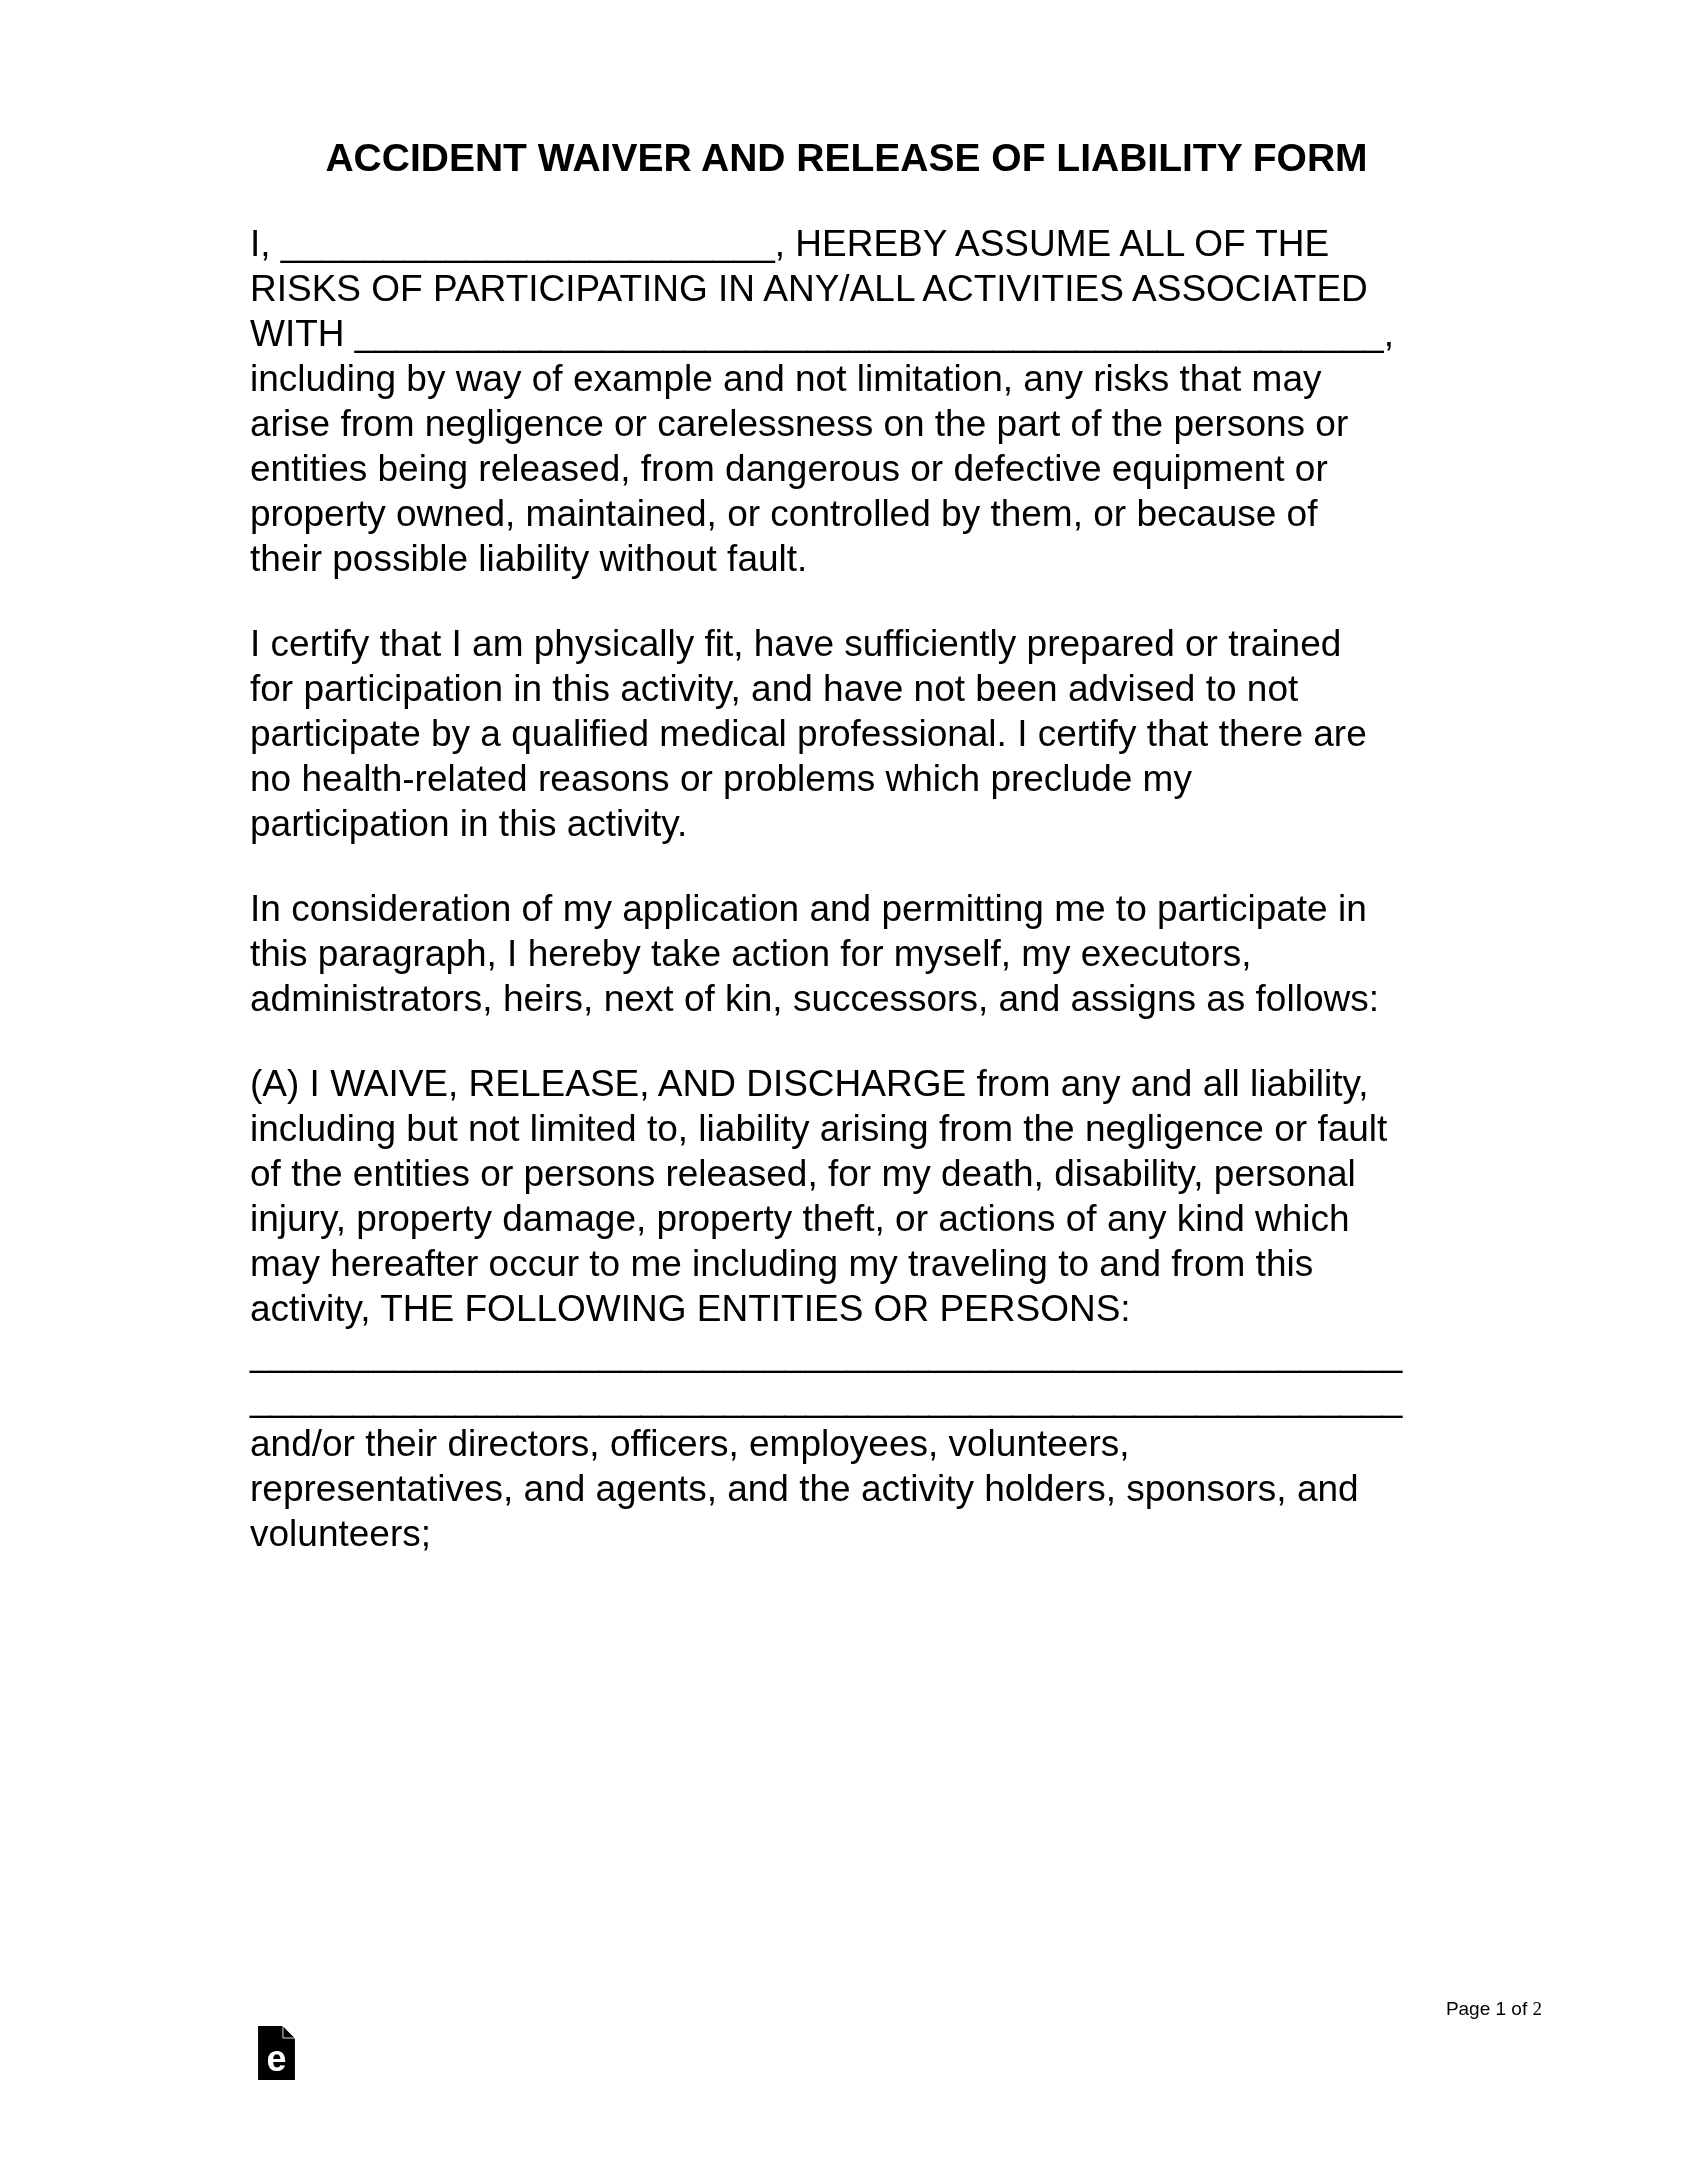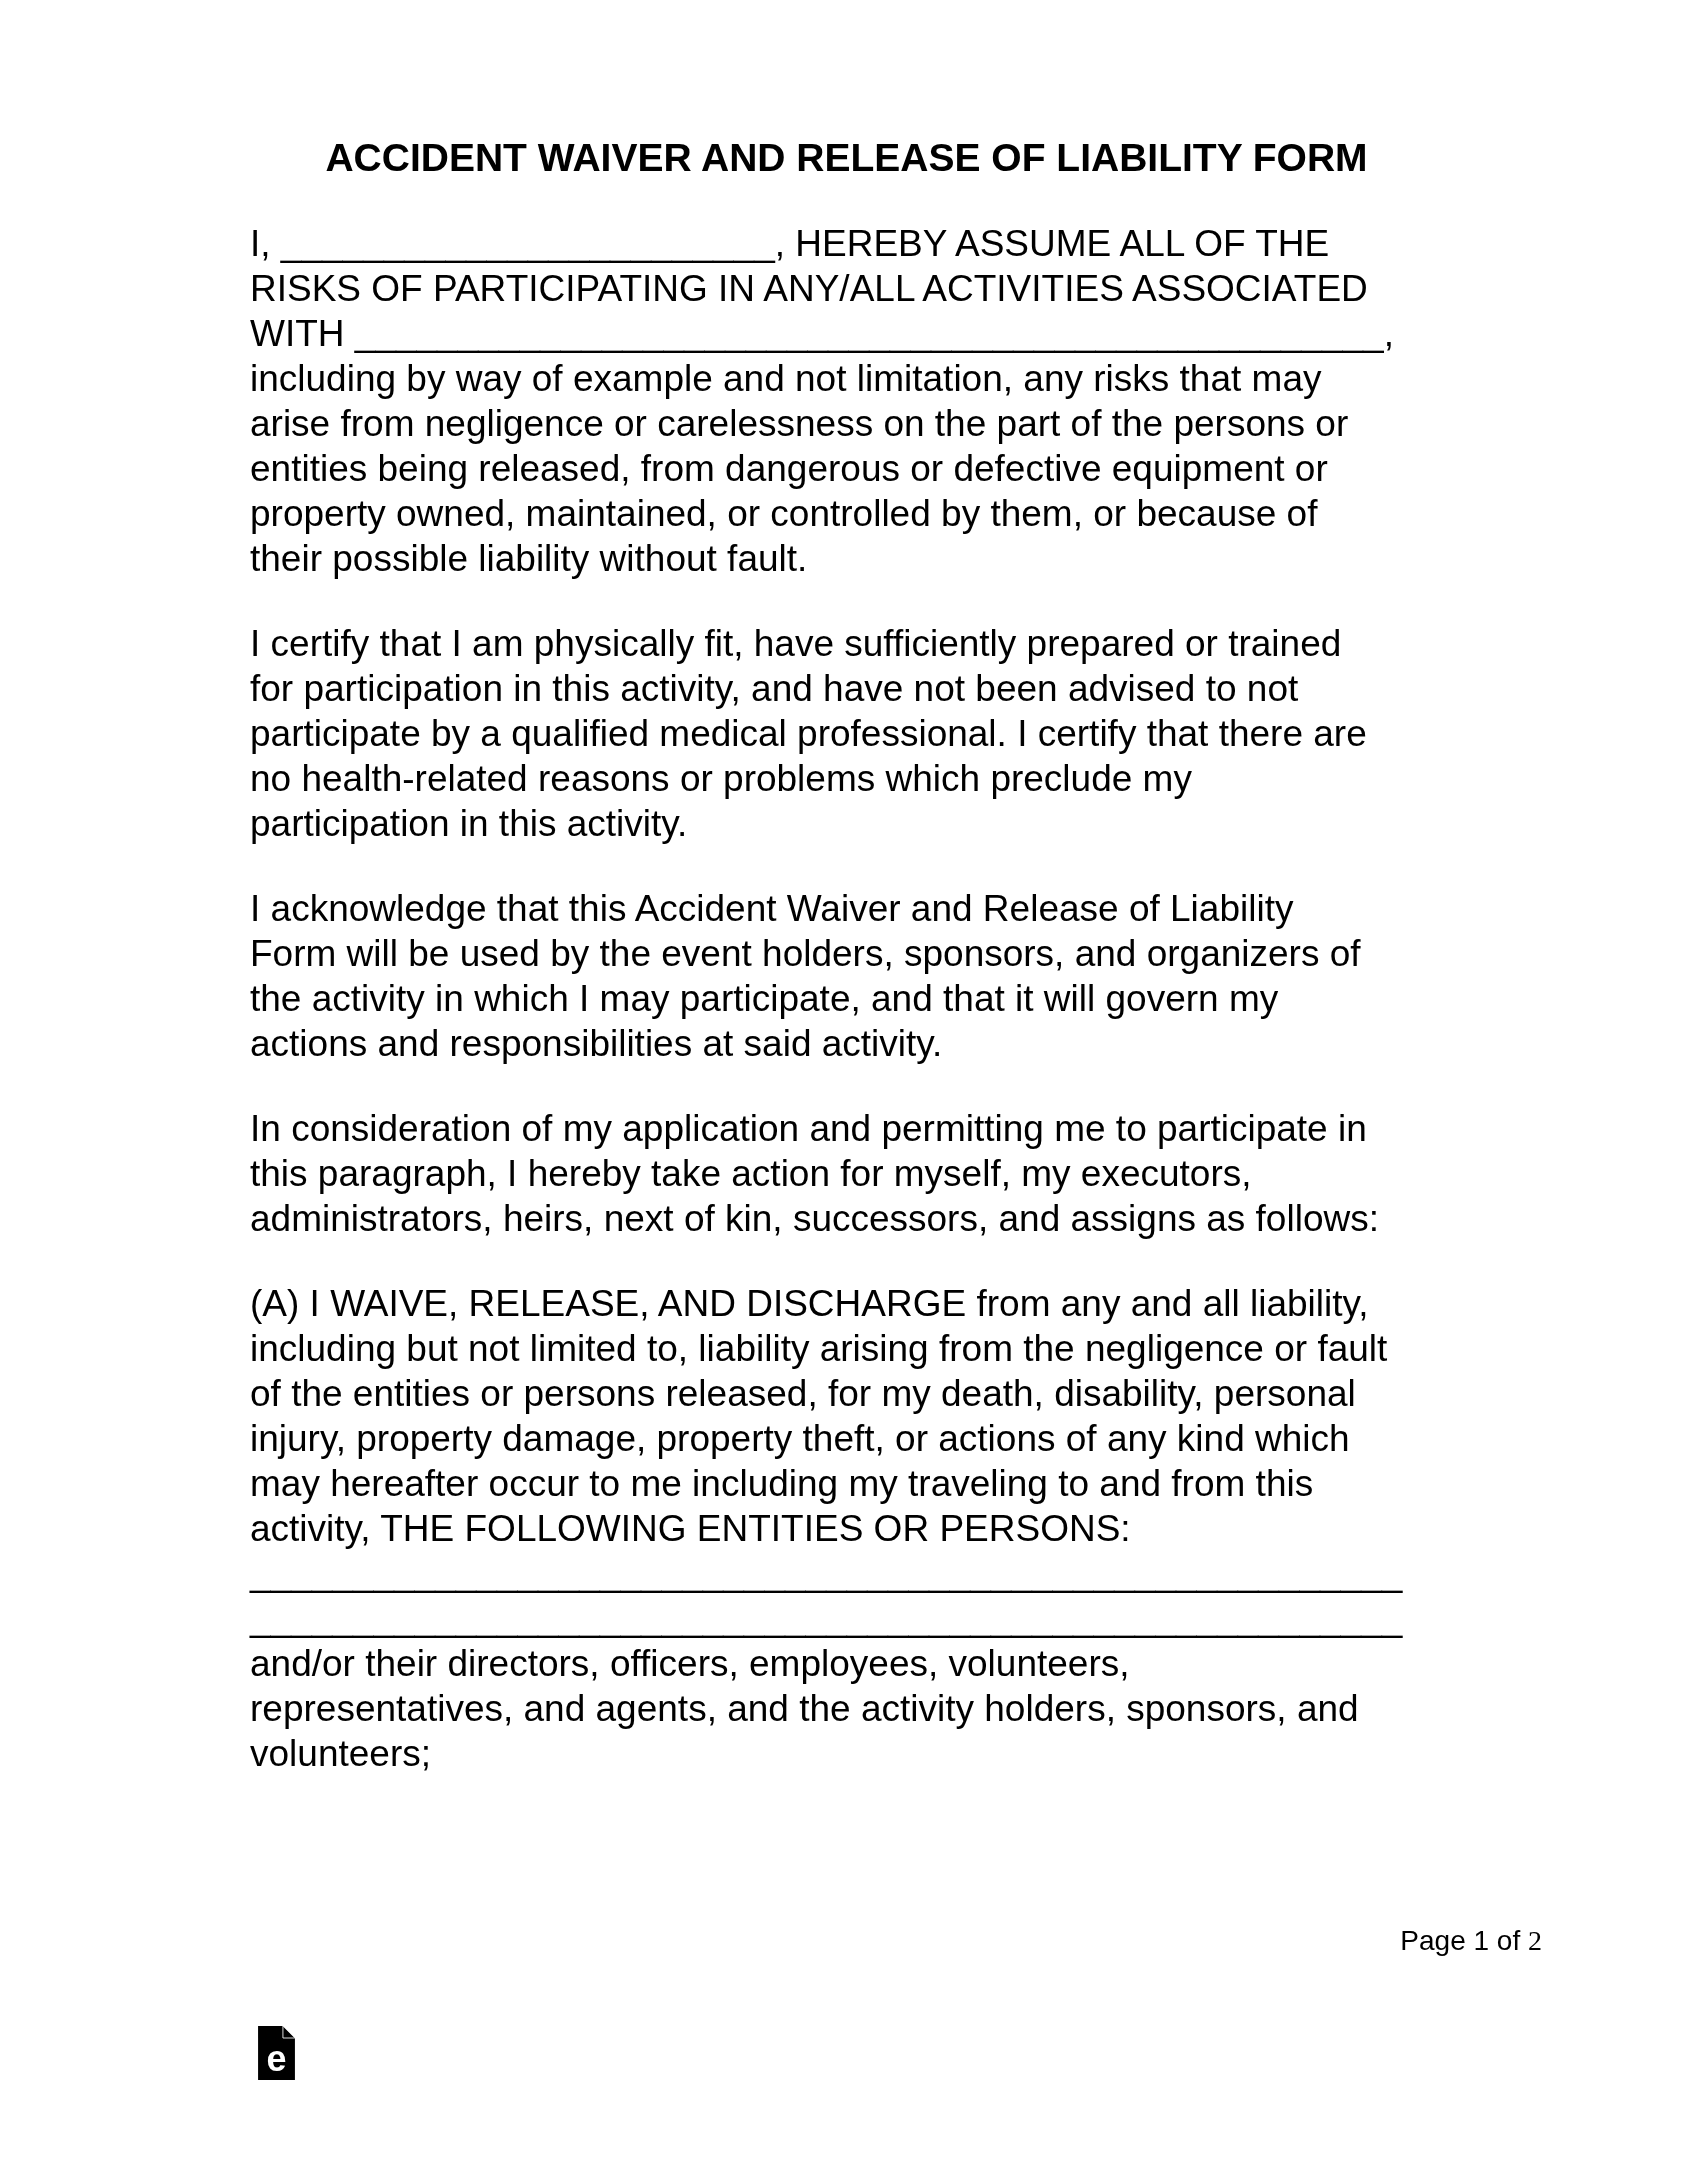--- a/index.html
+++ b/index.html
@@ -48,23 +48,23 @@
     width: 37px;
     height: 54px;
   }
   .footer-logo svg {
     display: block;
     width: 37px;
     height: 54px;
   }
   .page-num {
     position: absolute;
-    top: 1924px;
+    top: 1992px;
     right: 143px;
-    font-size: 28px;
+    font-size: 19px;
     line-height: 34px;
     color: #000000;
     white-space: pre;
   }
   .page-num .serif {
     font-family: "Liberation Serif", serif;
   }
 </style>
 </head>
 <body>
@@ -82,24 +82,20 @@
 entities being released, from dangerous or defective equipment or
 property owned, maintained, or controlled by them, or because of
 their possible liability without fault.</p>
 
     <p class="para">I certify that I am physically fit, have sufficiently prepared or trained
 for participation in this activity, and have not been advised to not
 participate by a qualified medical professional. I certify that there are
 no health-related reasons or problems which preclude my
 participation in this activity.</p>
 
-    <p class="para">I acknowledge that this Accident Waiver and Release of Liability
-Form will be used by the event holders, sponsors, and organizers of
-the activity in which I may participate, and that it will govern my
-actions and responsibilities at said activity.</p>
 
     <p class="para">In consideration of my application and permitting me to participate in
 this paragraph, I hereby take action for myself, my executors,
 administrators, heirs, next of kin, successors, and assigns as follows:</p>
 
     <p class="para">(A) I WAIVE, RELEASE, AND DISCHARGE from any and all liability,
 including but not limited to, liability arising from the negligence or fault
 of the entities or persons released, for my death, disability, personal
 injury, property damage, property theft, or actions of any kind which
 may hereafter occur to me including my traveling to and from this

